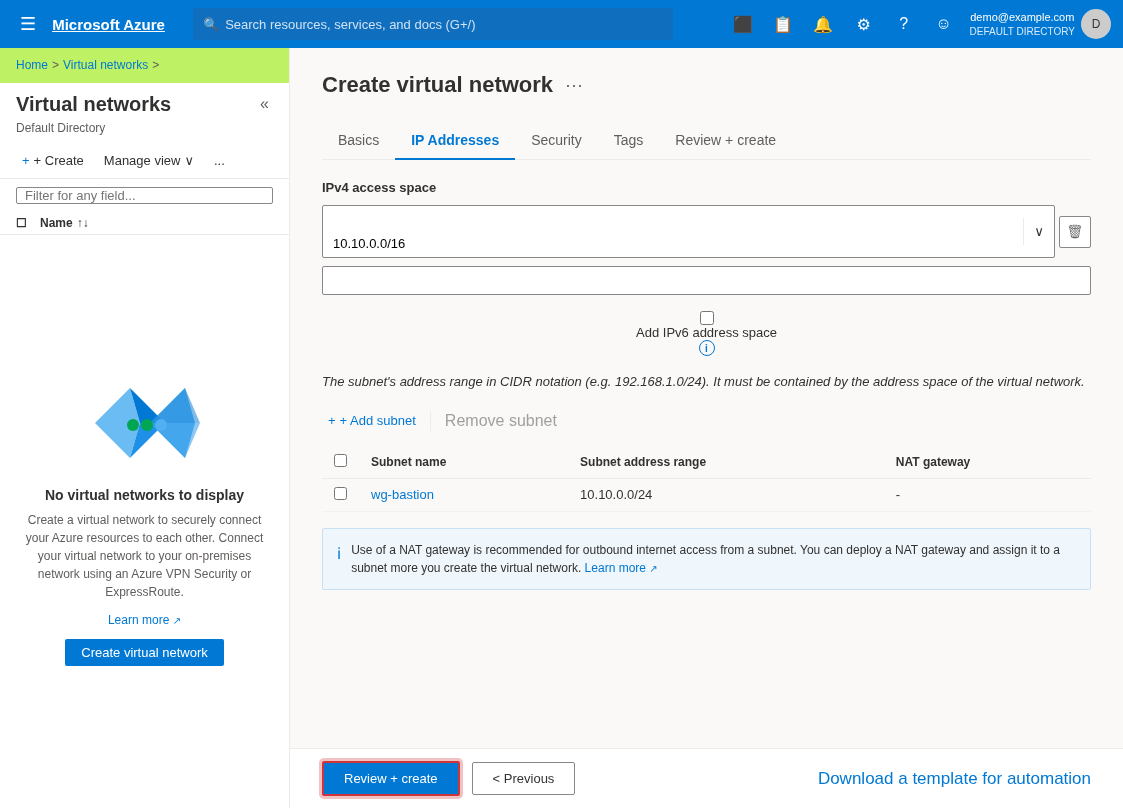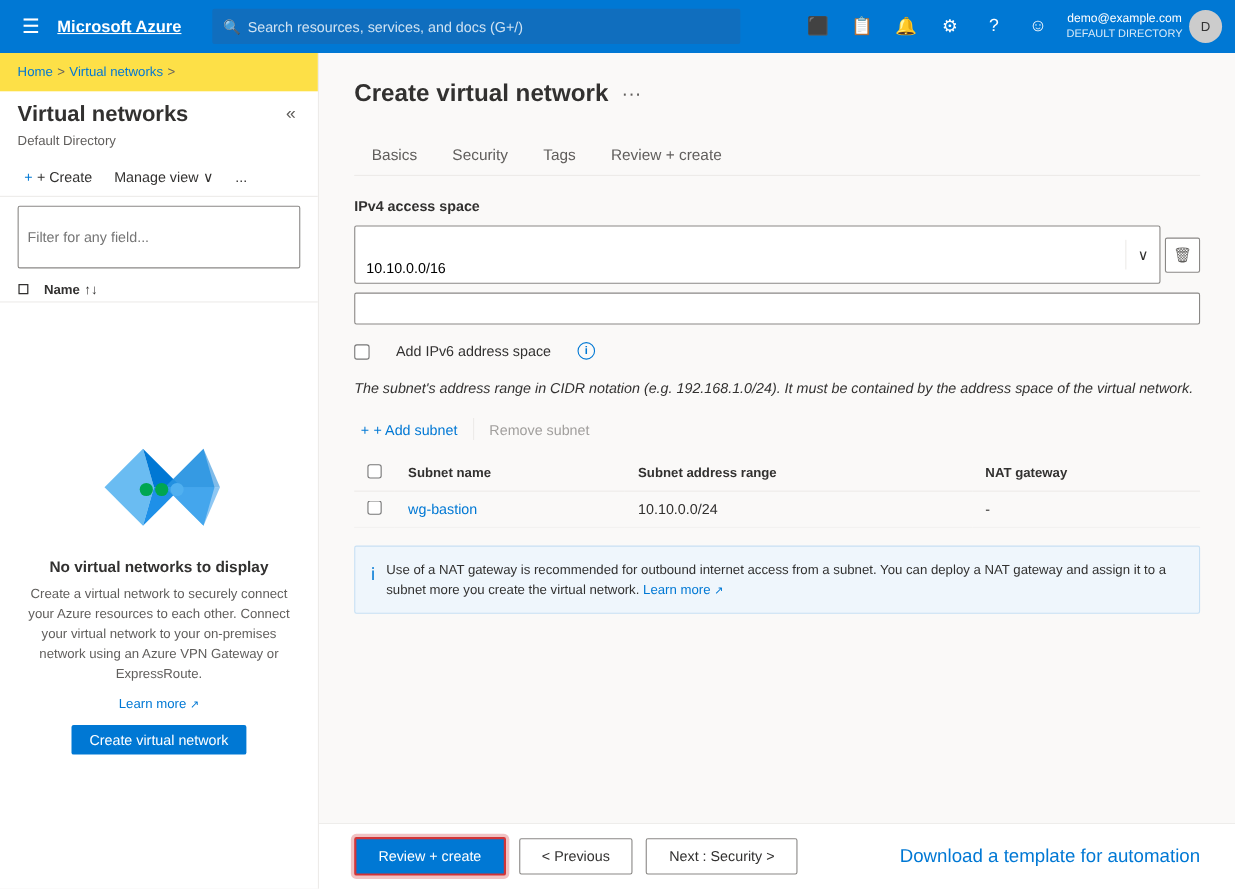--- a/index.html
+++ b/index.html
@@ -38,42 +38,42 @@
 
     
     .sidebar {
       width: 290px; min-width: 290px; background: white; border-right: 1px solid #edebe9;
       display: flex; flex-direction: column; overflow: hidden;
     }
 
     
     .breadcrumb {
       display: flex; align-items: center; padding: 10px 16px; font-size: 12px; color: #605e5c;
-      gap: 4px; background: #fde047; border-bottom: 1px solid transparent;
+      gap: 4px; background: #bef264; border-bottom: 1px solid transparent;
     }
     .breadcrumb a { color: #0078d4; text-decoration: none; }
     .breadcrumb-sep { color: #605e5c; }
 
     .sidebar-header { padding: 8px 16px 4px; display: flex; align-items: center; justify-content: space-between; }
     .sidebar-title { font-size: 20px; font-weight: 600; color: #323130; }
     .sidebar-subtitle { font-size: 12px; color: #605e5c; padding: 0 16px 8px; }
     .sidebar-collapse { cursor: pointer; font-size: 16px; color: #605e5c; padding: 4px; }
 
     .sidebar-toolbar {
       display: flex; align-items: center; padding: 6px 16px; gap: 8px; border-bottom: 1px solid #edebe9;
     }
     .sidebar-toolbar-btn {
       display: flex; align-items: center; gap: 4px; padding: 4px 6px;
       cursor: pointer; font-size: 13px; color: #323130; border: none; background: transparent;
     }
     .sidebar-toolbar-btn .icon { color: #0078d4; }
 
     .sidebar-filter { padding: 8px 16px; }
     .sidebar-filter input {
-      width: 100%; border: 1px solid #8a8886; padding: 20px 8px; font-size: 13px;
+      width: 100%; border: 1px solid #8a8886; padding: 0 8px; font-size: 13px;
       border-radius: 2px; outline: none;
     }
 
     .sidebar-table-header {
       display: flex; align-items: center; padding: 4px 16px;
       font-size: 12px; font-weight: 600; border-bottom: 1px solid #edebe9; color: #323130;
     }
     .sidebar-table-header .col-check { width: 24px; }
     .sidebar-table-header .col-name { display: flex; align-items: center; gap: 4px; }
 
@@ -126,39 +126,39 @@
       width: 32px; height: 32px; border: 1px solid #8a8886; background: white;
       cursor: pointer; display: flex; align-items: center; justify-content: center; border-radius: 2px;
       color: #605e5c;
     }
 
     .ipv4-add-input {
       width: 100%; border: 1px solid #8a8886; padding: 6px 10px; font-size: 13px;
       border-radius: 2px; outline: none; margin-bottom: 16px;
     }
 
-    .checkbox-row { display: flex; align-items: flex-end; gap: 24px; margin-bottom: 16px; }
+    .checkbox-row { display: flex; align-items: center; gap: 0; margin-bottom: 16px; flex-direction: column; }
     .checkbox-row input[type="checkbox"] { width: 14px; height: 14px; cursor: pointer; }
     .checkbox-label { font-size: 13px; }
     .info-icon {
       display: inline-flex; align-items: center; justify-content: center;
       width: 16px; height: 16px; border-radius: 50%; border: 1px solid #0078d4;
       color: #0078d4; font-size: 10px; cursor: pointer; font-weight: 600;
     }
 
     .subnet-desc { font-size: 13px; color: #323130; line-height: 1.5; margin-bottom: 16px; font-style: italic; }
 
     .subnet-actions { display: flex; align-items: center; gap: 8px; margin-bottom: 12px; }
     .add-subnet-btn {
       display: flex; align-items: center; gap: 4px; background: transparent; border: none;
       color: #0078d4; cursor: pointer; font-size: 13px; padding: 4px 6px;
     }
     .remove-subnet-btn {
       display: flex; align-items: center; gap: 4px; background: transparent; border: none;
-      color: #a19f9d; cursor: default; font-size: 13px; padding: 4px 6px;
+      color: #a19f9d; cursor: default; font-size: 16px; padding: 4px 6px;
     }
     .separator { width: 1px; height: 20px; background: #edebe9; }
 
     
     .subnet-table { width: 100%; border-collapse: collapse; }
     .subnet-table th {
       text-align: left; padding: 8px 12px; font-size: 12px; font-weight: 600;
       border-bottom: 1px solid #edebe9; color: #323130;
     }
     .subnet-table td { padding: 8px 12px; font-size: 13px; border-bottom: 1px solid #f3f2f1; }
@@ -273,41 +273,42 @@
           <polygon points="65,45 100,10 110,45 100,80" fill="#50b0f0" opacity="0.85"></polygon>
           <polygon points="100,10 115,45 110,45 65,45" fill="#0078d4" opacity="0.5"></polygon>
           <polygon points="110,45 115,45 100,80 65,45" fill="#1e90e8" opacity="0.5"></polygon>
 
           <circle cx="48" cy="47" r="6" fill="#00a651"></circle>
           <circle cx="62" cy="47" r="6" fill="#00a651"></circle>
           <circle cx="76" cy="47" r="6" fill="#50b0f0"></circle>
         </svg>
       </div>
       <div class="sidebar-empty-title">No virtual networks to display</div>
-      <div class="sidebar-empty-desc">Create a virtual network to securely connect your Azure resources to each other. Connect your virtual network to your on-premises network using an Azure VPN Gateway or ExpressRoute.</div>
+      <div class="sidebar-empty-desc">Create a virtual network to securely connect your Azure resources to each other. Connect your virtual network to your on-premises network using an Azure VPN Security or ExpressRoute.</div>
       <a href="#" class="sidebar-learn-link">
         <span>Learn more</span>
         <span style="font-size:10px;">↗</span>
       </a>
       <button class="sidebar-create-btn">Create virtual network</button>
     </div>
   </div>
 
   <div class="main" style="padding-bottom: 80px;">
     <div class="main-inner">
 
       
       <div class="main-header">
         <div class="main-title">Create virtual network</div>
         <div class="main-dots">···</div>
       </div>
 
       
       <div class="tabs">
         <div class="tab">Basics</div>
+        <div class="tab active">IP Addresses</div>
         <div class="tab">Security</div>
         <div class="tab">Tags</div>
         <div class="tab">Review + create</div>
       </div>
 
       
 
       
       <div class="section-label">IPv4 access space</div>
       <div class="ipv4-row">
@@ -383,15 +384,14 @@
         </div>
       </div>
 
     </div>
   </div>
 </div>
 
 <div class="footer">
   <button class="footer-btn-primary">Review + create</button>
   <button class="footer-btn-secondary">&lt; Previous</button>
-  <button class="footer-btn-secondary">Next : Security &gt;</button>
   <a href="#" class="footer-link">Download a template for automation</a>
 </div>
 
 </body></html>

